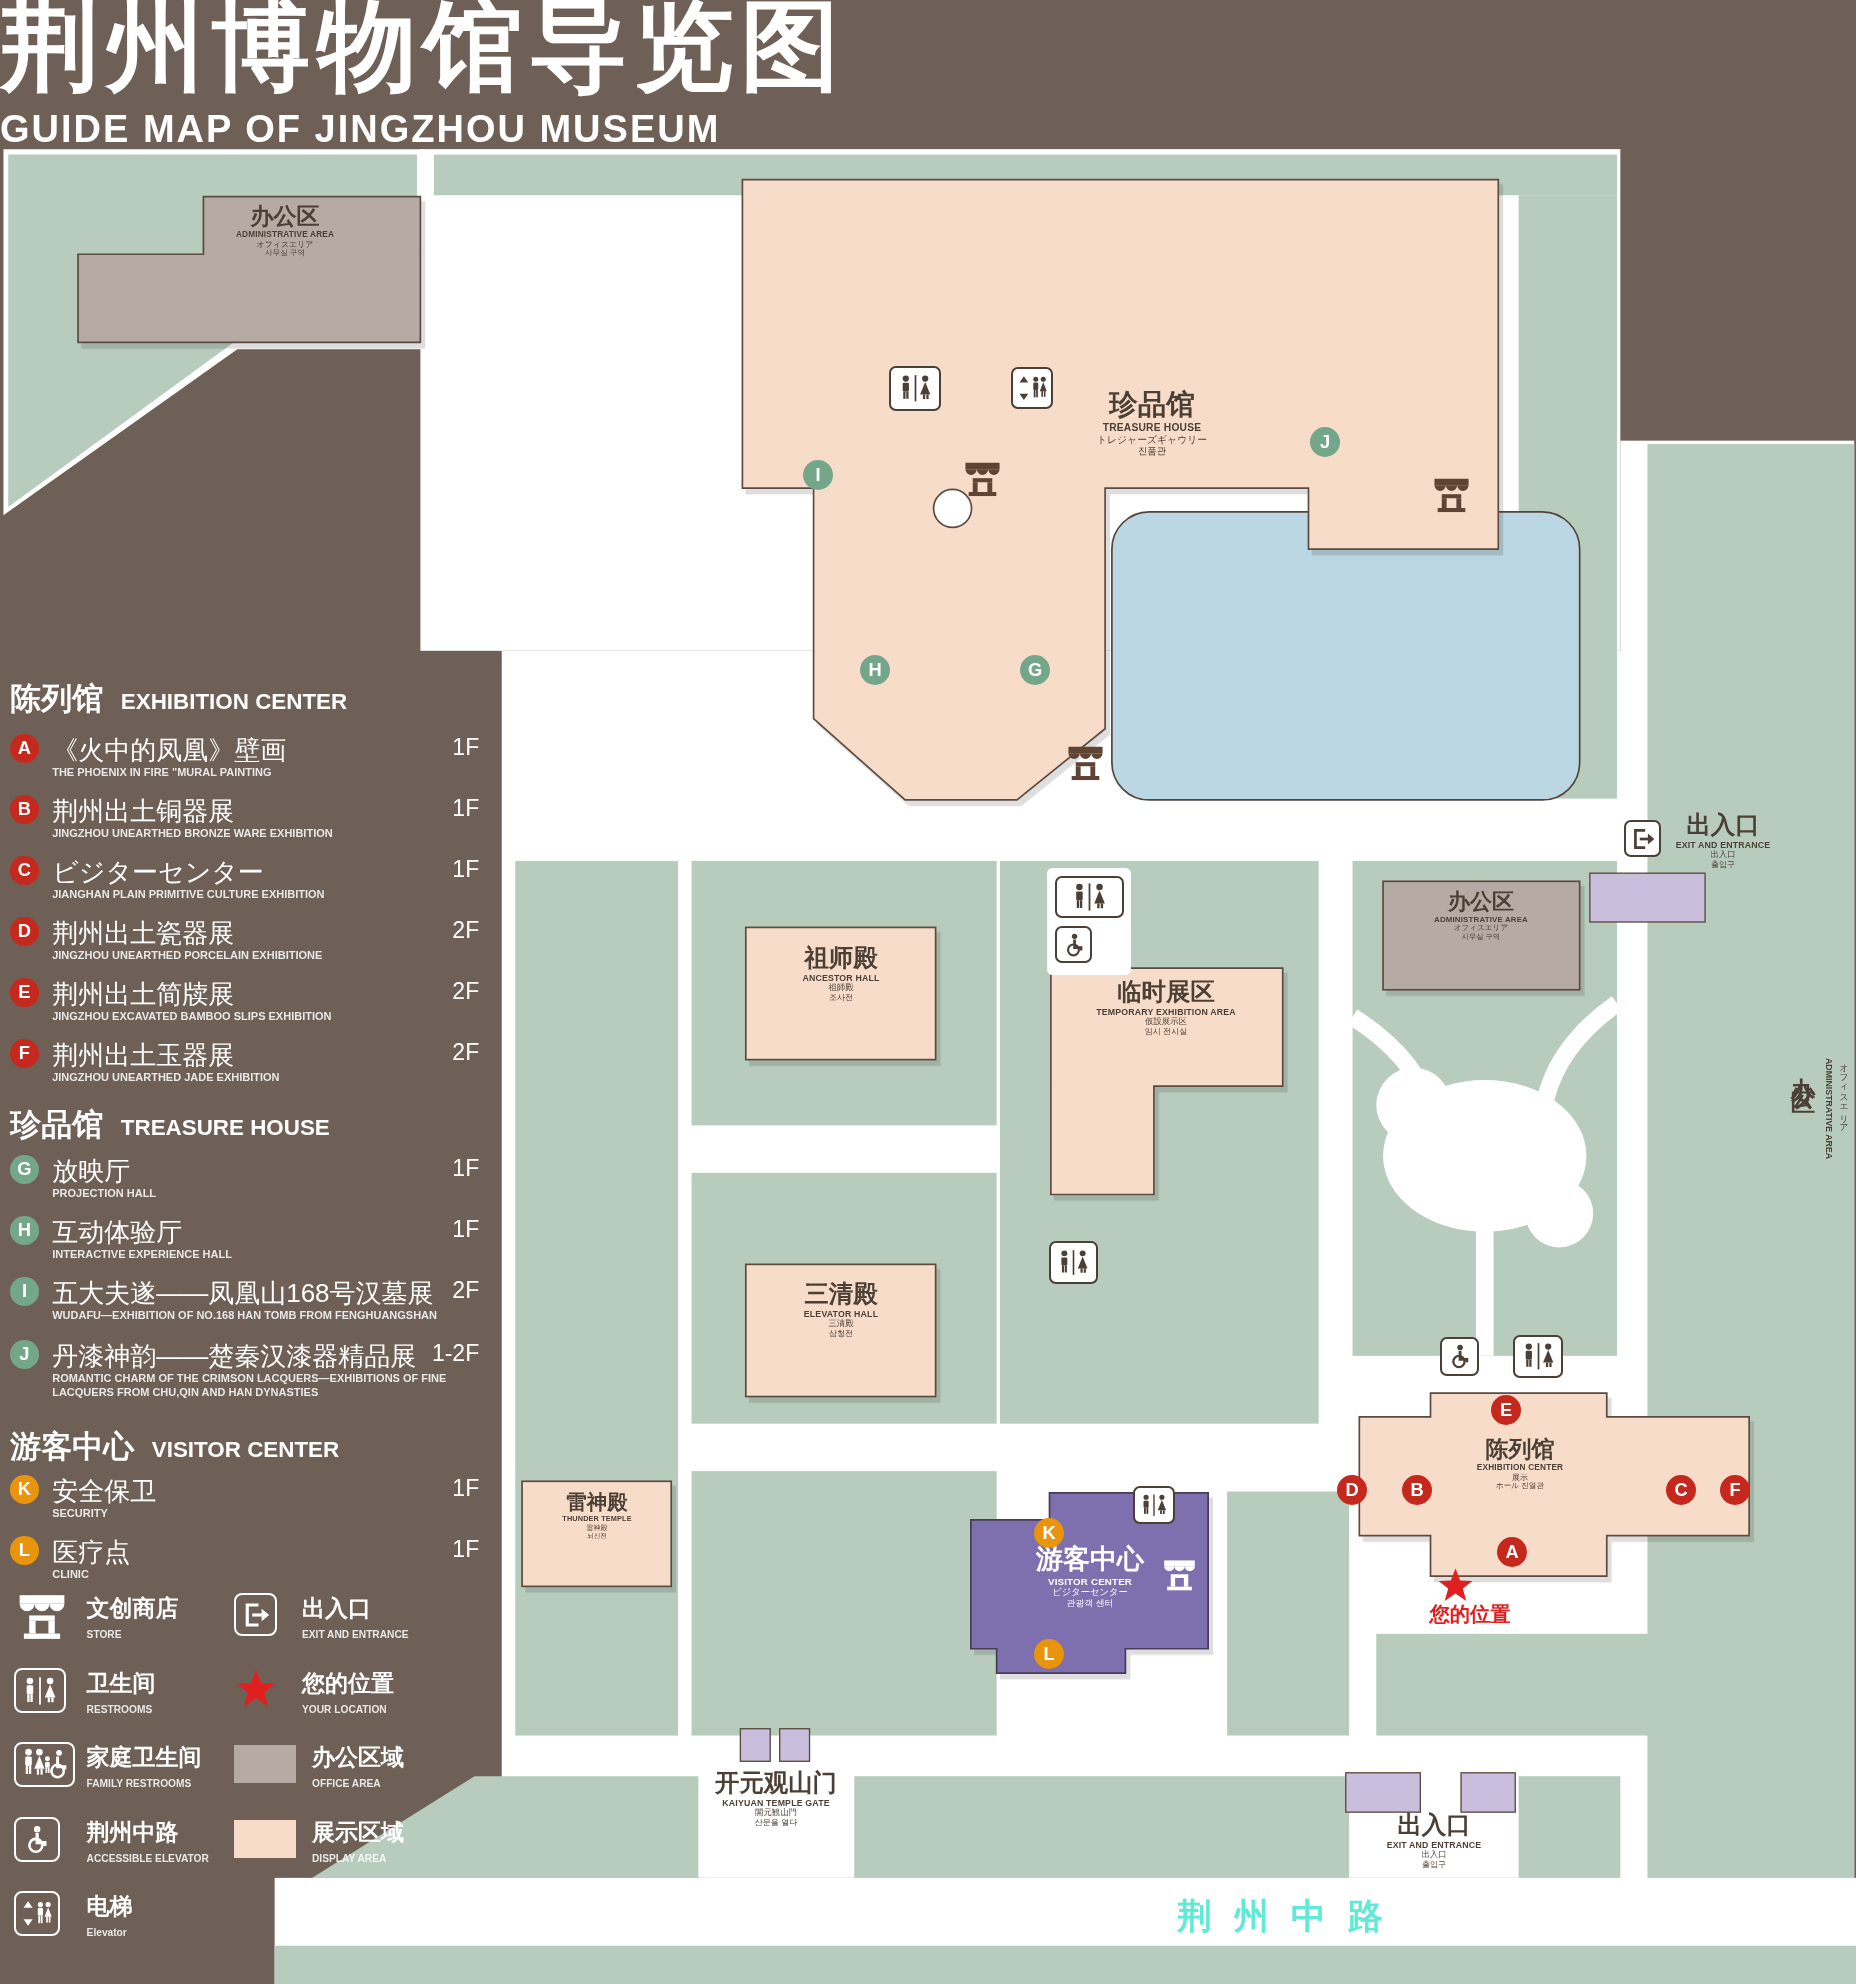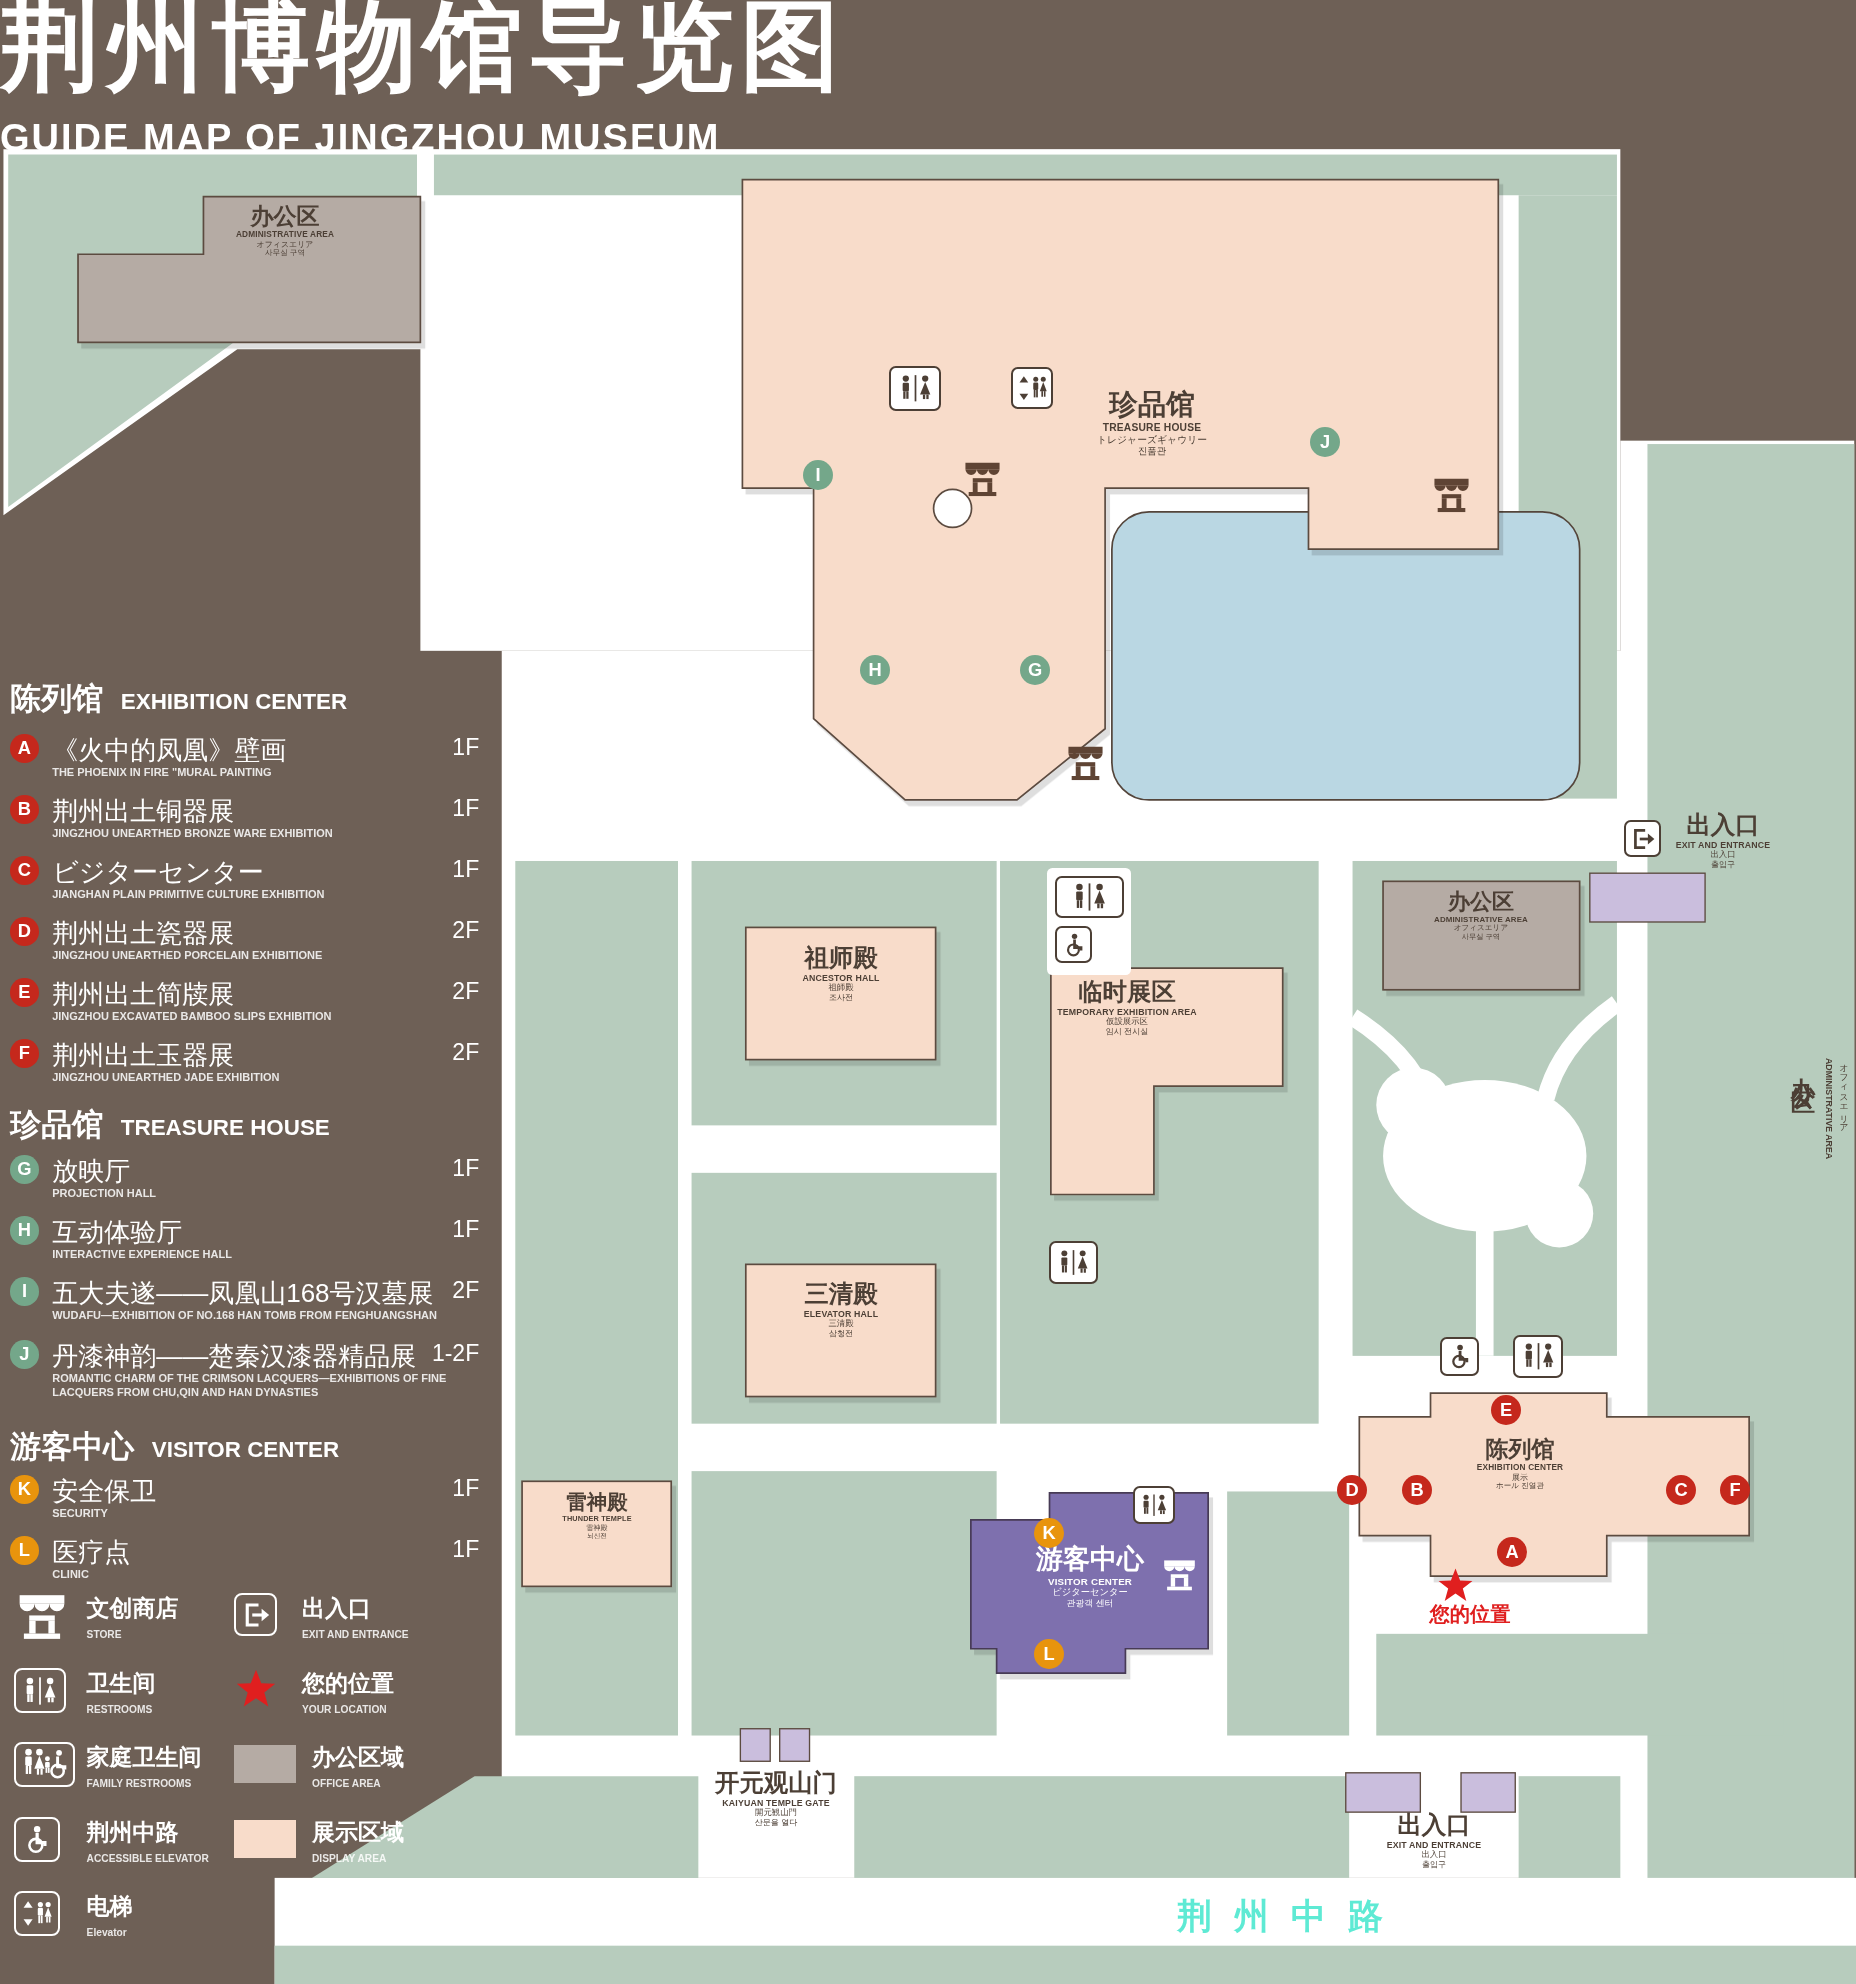--- a/index.html
+++ b/index.html
@@ -3,21 +3,21 @@
 <meta charset="utf-8">
 <style>
   html,body{margin:0;padding:0}
   body{
     position:relative;width:1857px;height:1985px;overflow:hidden;
     background:#6e6056;font-family:"Liberation Sans",sans-serif;
   }
   
   #title{position:absolute;top:0;left:0;right:0;color:#fff}
   #title .zh{display:block;font-size:99px;font-weight:bold;letter-spacing:6.8px;line-height:1.02;margin-top:-4.1px}
-  #title .en{display:block;font-size:38px;font-weight:bold;letter-spacing:2px;margin-top:20px}
+  #title .en{display:block;font-size:38px;font-weight:bold;letter-spacing:2px;margin-top:11px}
   
   #map-svg{position:absolute;left:0;top:0;width:1857px;height:1985px}
   
   .leg-sec{position:absolute;left:10.2px;color:#fff;white-space:nowrap}
   .leg-sec .zh{font-size:31px;font-weight:bold}
   .leg-sec .en{font-size:22.4px;font-weight:bold;margin-left:17.6px}
   .leg-item{position:absolute;left:10.2px;width:475px;height:57px;color:#fff}
   .leg-item .circle{position:absolute;left:0;top:0;width:28.5px;height:28.5px;border-radius:50%;
     text-align:center;line-height:28.5px;font-size:18.3px;font-weight:bold;color:#fff}
   .leg-item .zh{position:absolute;left:42px;top:-1.4px;font-size:26px;white-space:nowrap}
@@ -381,21 +381,21 @@
   <span class="en">ANCESTOR HALL</span>
   <span class="jp">祖師殿</span>
   <span class="kr">조사전</span>
 </div>
 <div class="ml" style="left:1481px;top:889px;font-size:22px">
   <span class="zh">办公区</span>
   <span class="en">ADMINISTRATIVE AREA</span>
   <span class="jp">オフィスエリア</span>
   <span class="kr">사무실 구역</span>
 </div>
-<div class="ml" style="left:1127px;top:978px;font-size:24.4px">
+<div class="ml" style="left:1166px;top:978px;font-size:24.4px">
   <span class="zh">临时展区</span>
   <span class="en">TEMPORARY EXHIBITION AREA</span>
   <span class="jp">仮設展示区</span>
   <span class="kr">임시 전시실</span>
 </div>
 <div class="ml" style="left:841px;top:1280px;font-size:24.4px">
   <span class="zh">三清殿</span>
   <span class="en">ELEVATOR HALL</span>
   <span class="jp">三清殿</span>
   <span class="kr">삼청전</span>

